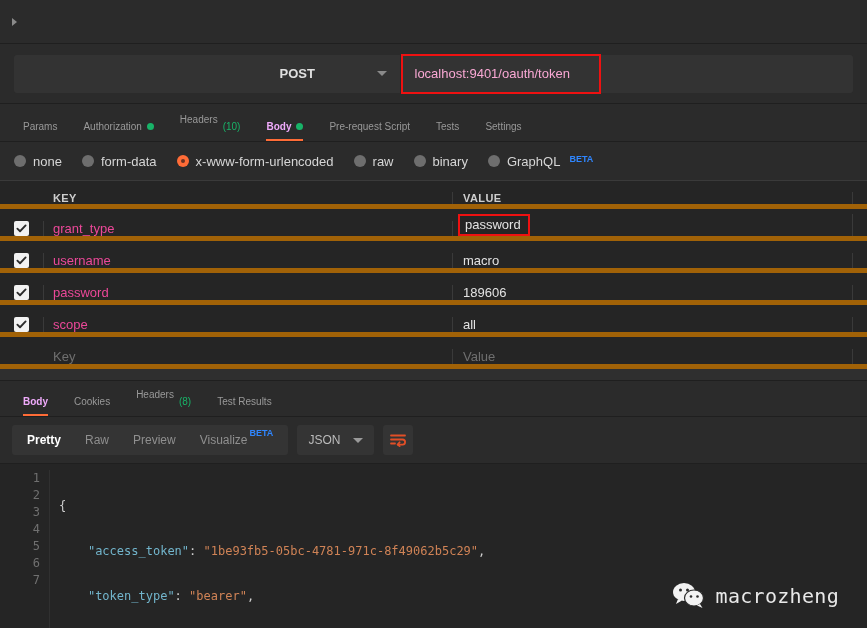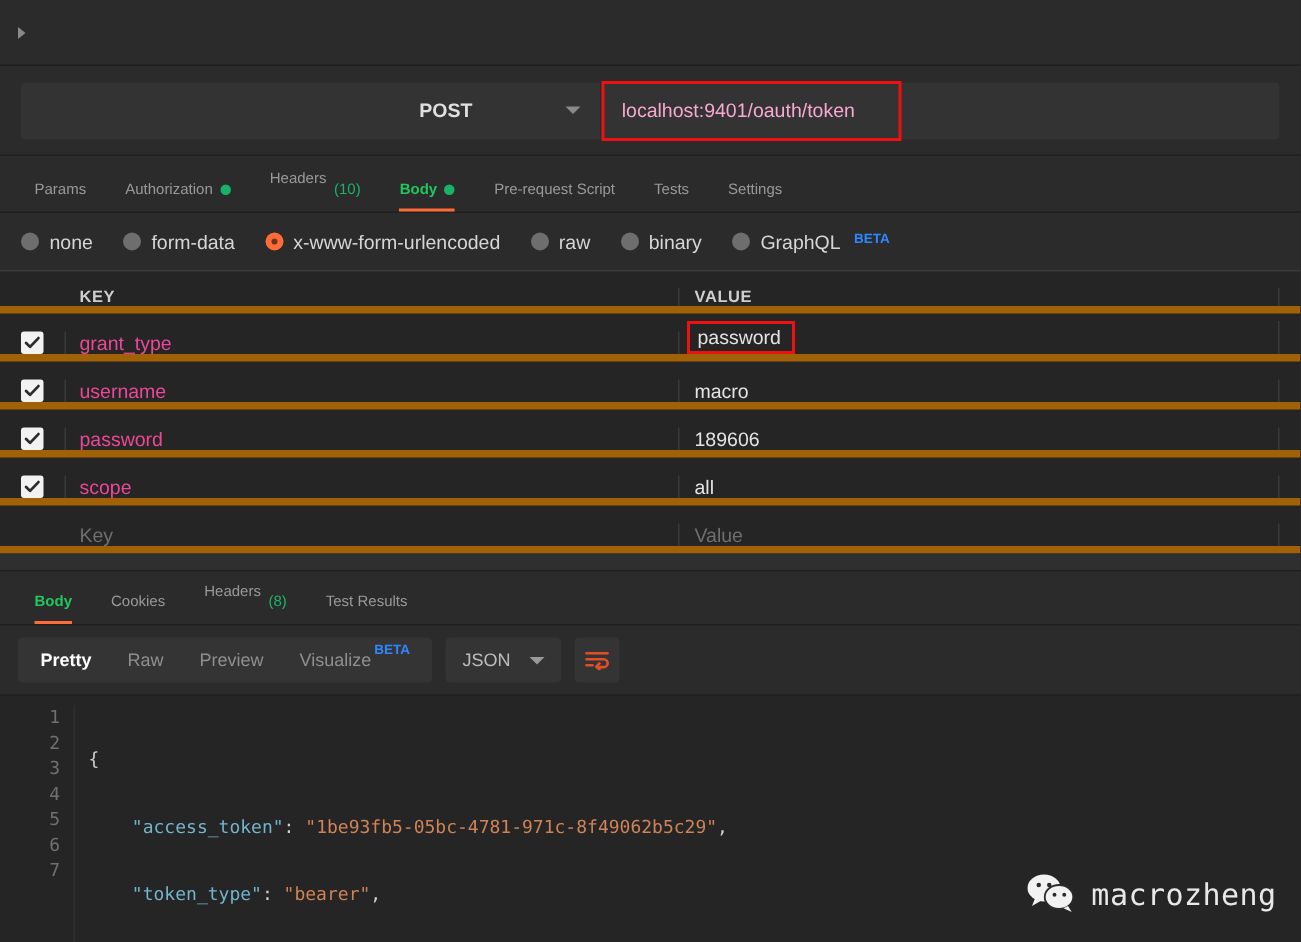--- a/index.html
+++ b/index.html
@@ -77,21 +77,21 @@
     background: #2b2b2b;
     border-bottom: 1px solid #1f1f1f;
   }
   .tab {
     position: relative;
     padding: 0 13px 9px 13px;
     font-size: 10px; color: #999999;
     display: flex; align-items: center; gap: 5px;
     white-space: nowrap;
   }
-  .tab.active { color: #22c55e; font-weight: bold; }
+  .tab.active { color: #f0abfc; font-weight: bold; }
   .tab.active::after {
     content: ""; position: absolute; left: 13px; right: 13px; bottom: 0;
     height: 2px; background: #ff6c37;
   }
   .dot { width: 7px; height: 7px; border-radius: 50%; background: #18b368; display: inline-block; }
   .count { color: #18b368; margin-top: 15px; }
 
   
   .radiorow {
     flex: 0 0 38px; height: 38px;
@@ -226,21 +226,21 @@
     color: #707070;
     border-right: 1px solid #303030;
   }
   .gutter div, .lines div { height: 17px; line-height: 17px; }
   .lines { flex: 1 1 auto; padding-left: 9px; white-space: pre; }
   .k { color: #72b5cc; }
   .s { color: #d08356; }
   .p { color: #cfcfcf; }
 
   .watermark {
-    position: absolute; right: 16px; bottom: 18px;
+    position: absolute; right: 28px; bottom: 18px;
     display: flex; align-items: center; gap: 10px;
     pointer-events: none;
   }
   .wm-text { font-size: 20px; color: #e8e8e8; letter-spacing: .3px; }
 </style>
 </head>
 <body>
 
 <div class="app">
 

